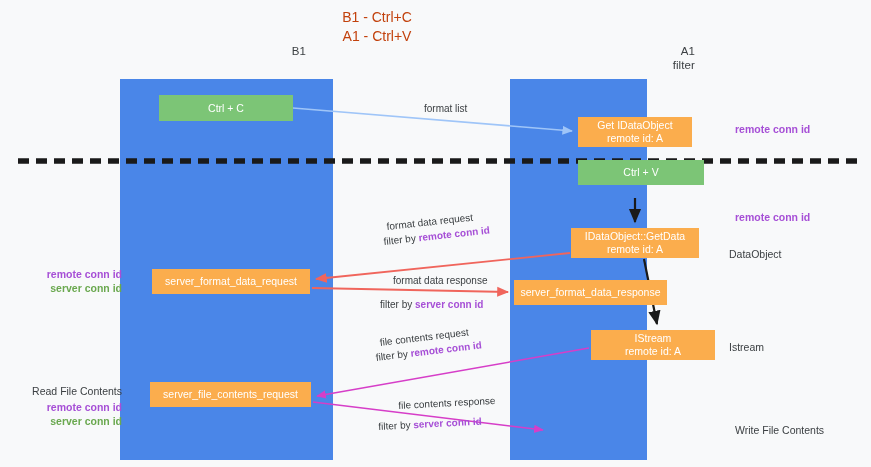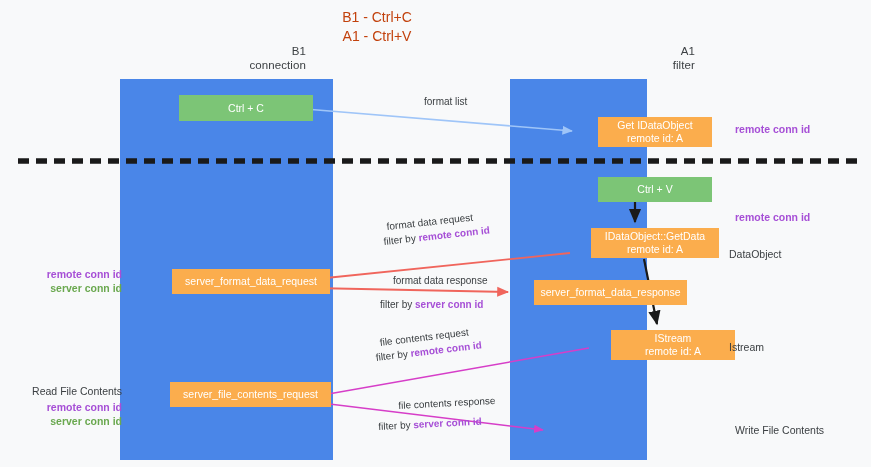--- a/index.html
+++ b/index.html
@@ -32,29 +32,29 @@
   #title{
     position:absolute;left:0;top:8px;width:754px;text-align:center;
     font-size:14px;line-height:19px;color:#c2410c;
   }
 
   
   .box{
     position:absolute;display:flex;flex-direction:column;
     justify-content:center;
     color:#ffffff;font-size:10.5px;line-height:13px;text-align:center;
-    box-sizing:border-box;padding:2px 4px;margin-left:20px;
+    box-sizing:border-box;padding:2px 4px;
   }
   .box.green{background:#7cc576;}
   .box.orange{background:#fbad4d;}
   .box .l2{font-size:10.5px;}
 
   #box-ctrlc{left:159px;top:95px;width:134px;height:26px;}
   #box-dataobject{left:578px;top:117px;width:114px;height:30px;}
-  #box-ctrlv{left:578px;top:177px;width:114px;height:25px;}
+  #box-ctrlv{left:578px;top:160px;width:126px;height:25px;}
   #box-getdata{left:571px;top:228px;width:128px;height:30px;}
   #box-sfdreq{left:152px;top:269px;width:158px;height:25px;}
   #box-sfdresp{left:514px;top:280px;width:153px;height:25px;}
   #box-istream{left:591px;top:330px;width:124px;height:30px;}
   #box-sfcreq{left:150px;top:382px;width:161px;height:25px;}
   #box-sfcresp{left:548px;top:418px;width:158px;height:25px;}
 
   
   .ann{position:absolute;font-size:10.5px;line-height:13.5px;white-space:nowrap;}
   .c-remote{color:#a64fd6;}
@@ -68,21 +68,21 @@
   #ann-r5{left:735px;top:424px;}
 
   #ann-l1{left:18px;top:268px;text-align:right;width:104px;font-weight:bold;}
   #ann-l2{left:28px;top:385px;width:94px;text-align:right;}
   #ann-l3{left:18px;top:401px;text-align:right;width:104px;font-weight:bold;}
 
   
   .albl{position:absolute;font-size:10px;line-height:13px;white-space:nowrap;color:#3c4043;}
   .albl b{font-weight:bold;}
 
-  #lbl-formatlist{left:398px;top:95px;padding-left:26px;}
+  #lbl-formatlist{left:398px;top:102px;padding-left:26px;}
 
   #lbl-fdreq{left:386px;top:220px;transform:rotate(-6.2deg);transform-origin:left top;}
   #lbl-fdreq2{left:383px;top:235px;transform:rotate(-6.2deg);transform-origin:left top;}
 
   #lbl-fdresp{left:393px;top:274px;}
   #lbl-fdresp2{left:380px;top:298px;}
 
   #lbl-fcreq{left:379px;top:336px;transform:rotate(-6.8deg);transform-origin:left top;}
   #lbl-fcreq2{left:375px;top:351px;transform:rotate(-6.8deg);transform-origin:left top;}
 
@@ -97,21 +97,20 @@
   <div class="lane" id="lane-b1"></div>
   <div class="lane" id="lane-a1"></div>
 
   <div id="title">
     <div>B1 - Ctrl+C</div>
     <div>A1 - Ctrl+V</div>
   </div>
 
   <div class="lane-head" id="head-b1">
     <div>B1</div>
-    <div>connection</div>
   </div>
   <div class="lane-head" id="head-a1">
     <div>A1</div>
     <div>filter</div>
   </div>
 
   <svg class="svg-layer" viewBox="0 0 871 467">
     <defs>
       <marker id="ah-blue" markerWidth="7" markerHeight="7" refX="6" refY="3.2" orient="auto">
         <path d="M0,0.4 L6.6,3.2 L0,6 Z" fill="#9fc5f8"></path>

